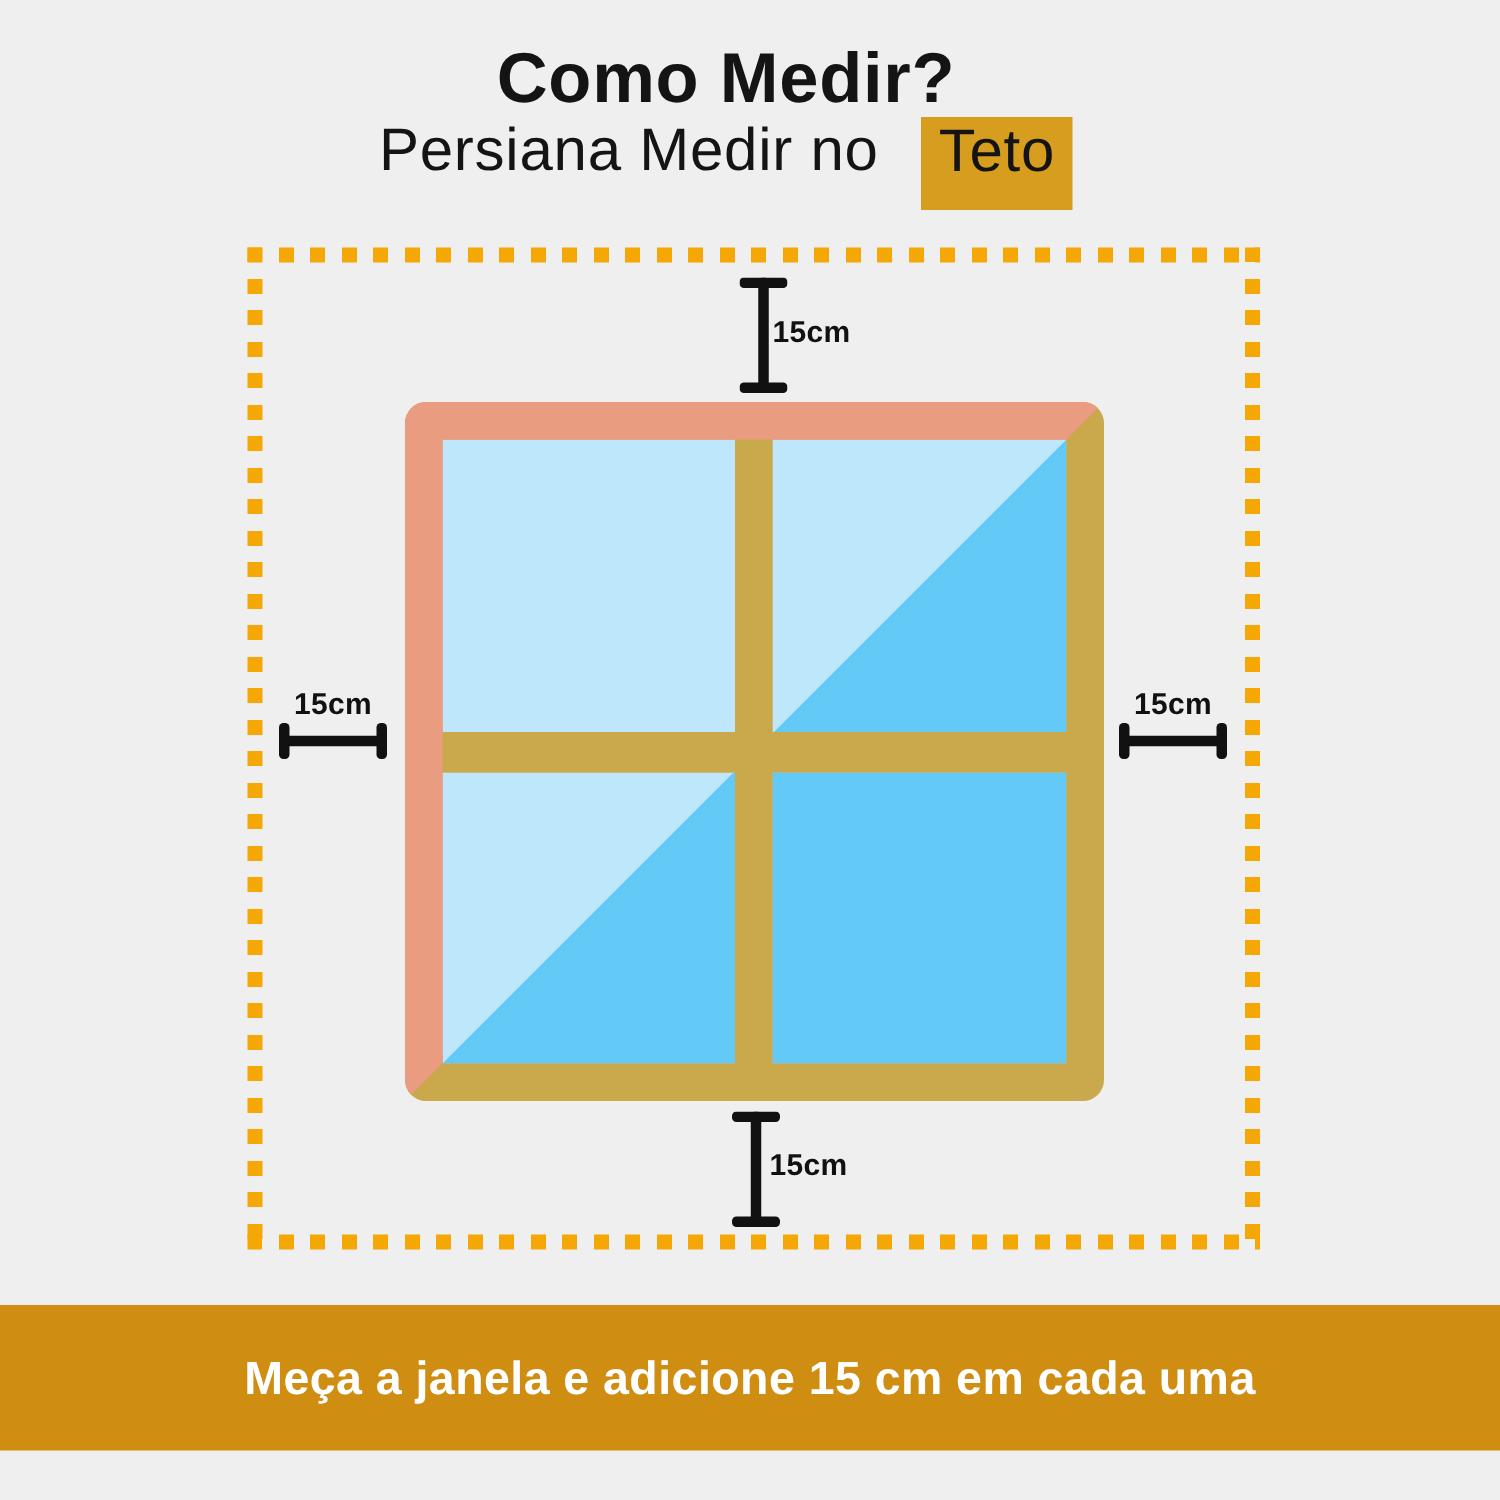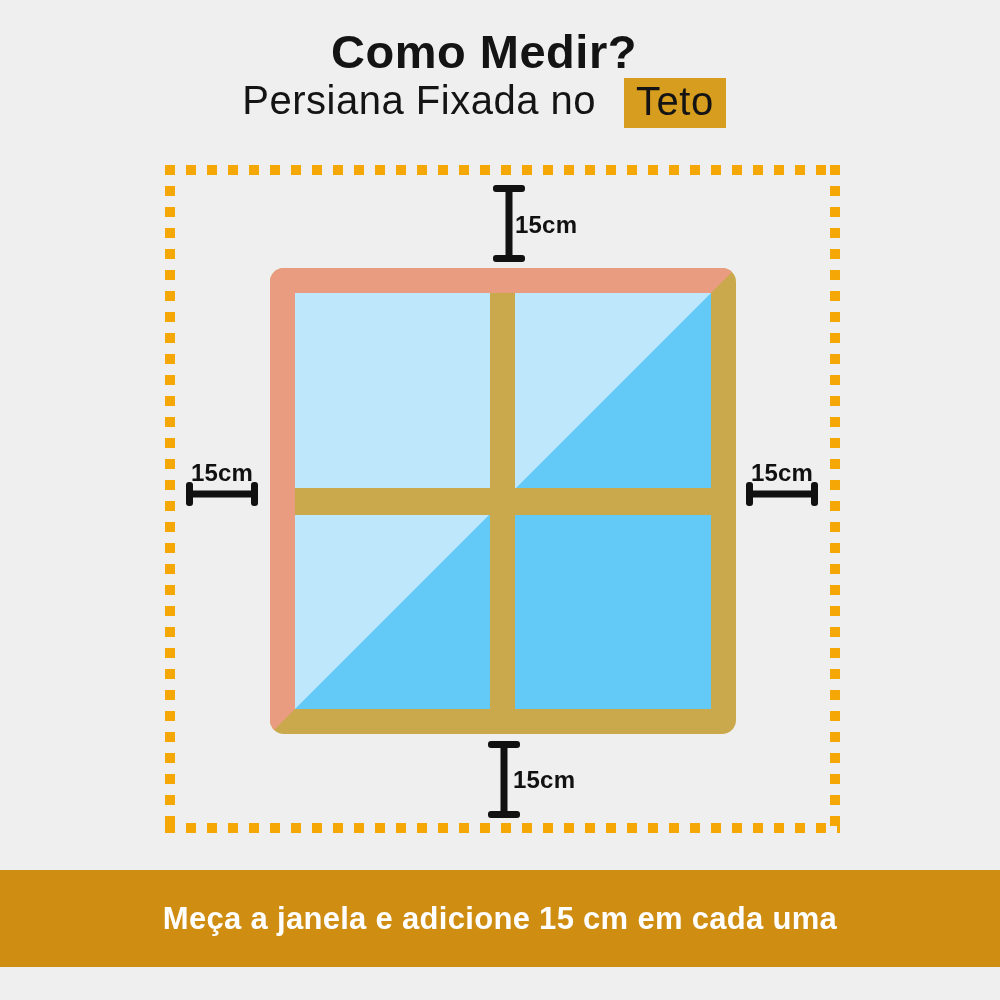--- a/index.html
+++ b/index.html
@@ -22,21 +22,21 @@
   }
   .subtitle {
     position: absolute; top: 78px; left: -16px; width: 1000px;
     display: flex; justify-content: center; align-items: flex-start;
     font-size: 40px; line-height: 44px; font-weight: 400;
     letter-spacing: 0.5px; color: var(--ink);
   }
   .subtitle .hl {
     display: inline-block;
     background: var(--highlight, #d69d1e);
-    padding: 1px 12px 5px 12px;
+    padding: 1px 12px 17px 12px;
     margin-left: 28px;
     text-align: right;
   }
 
   
   .dashed-outline {
     position: absolute; left: 165px; top: 165px; width: 675px; height: 668px;
     background-image:
       repeating-linear-gradient(90deg,  var(--dash) 0 10px, transparent 10px 21px),
       repeating-linear-gradient(90deg,  var(--dash) 0 10px, transparent 10px 21px),
@@ -47,21 +47,21 @@
     background-repeat: no-repeat;
   }
 
   
   .window { position: absolute; left: 270px; top: 268px; width: 466px; height: 466px; }
 
   
   .marker { position: absolute; }
   .marker-label {
     position: absolute;
-    font-size: 24px; font-weight: 700; color: var(--marker, #111);
+    font-size: 20px; font-weight: 700; color: var(--marker, #111);
     letter-spacing: 0.2px; white-space: nowrap;
   }
   .marker-label.centered { text-align: center; width: 80px; }
 
   
   .banner {
     position: absolute; left: 0; top: 870px; width: 1000px; height: 97px;
     background: var(--banner-bg, #cf8d12);
     display: flex; flex-direction: row; justify-content: center; align-items: center;
     color: var(--banner-text, #fff);
@@ -69,21 +69,21 @@
     text-align: center;
   }
 </style>
 </head>
 <body>
 
 <div class="stage">
 
   <div class="title">Como Medir?</div>
   <div class="subtitle">
-    <span>Persiana Fixada no</span>
+    <span>Persiana Medir no</span>
     <span class="hl">Teto</span>
   </div>
 
   <div class="dashed-outline"></div>
 
   <svg class="window" viewBox="0 0 466 466" aria-hidden="true">
     <defs>
       <clipPath id="winClip">
           <rect width="466" height="466" rx="14" ry="14"></rect>
         </clipPath>

